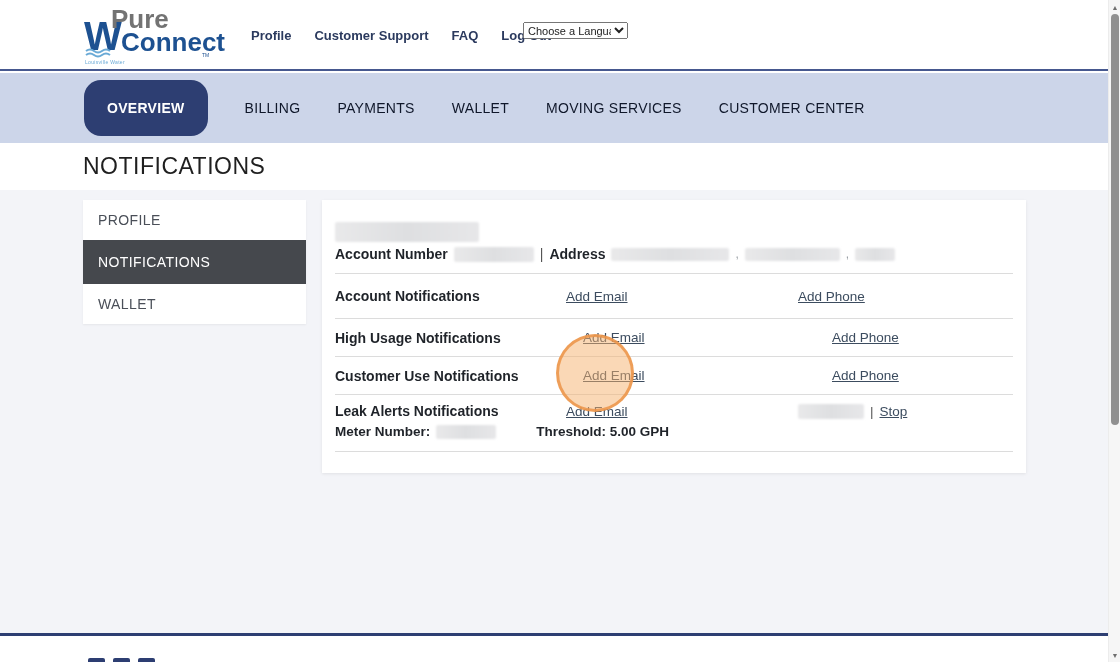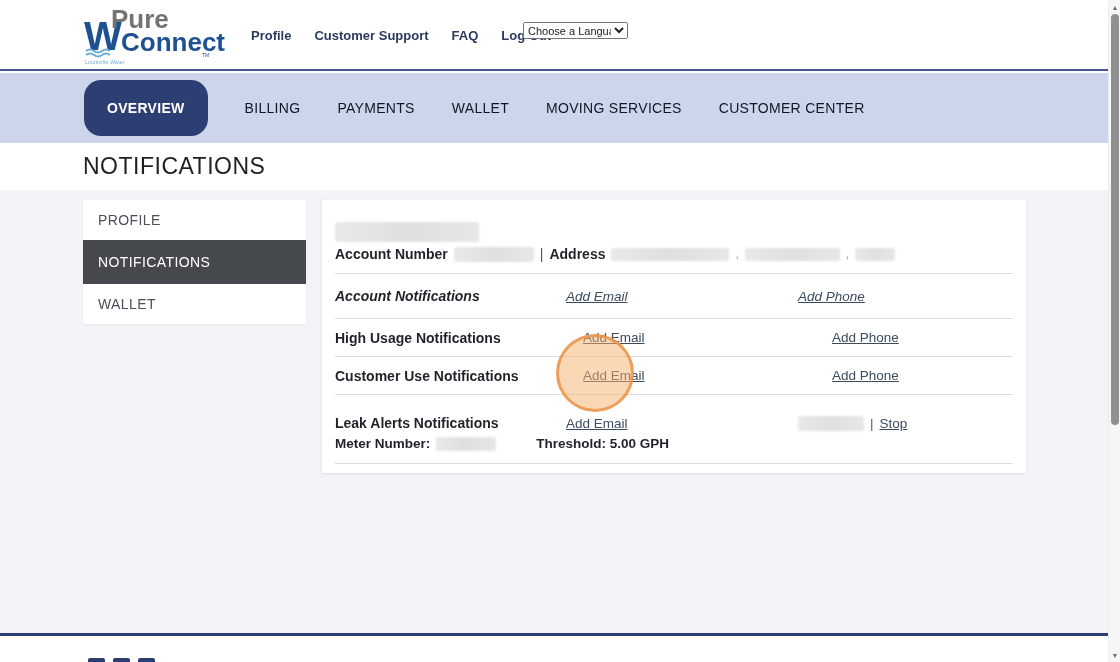--- a/index.html
+++ b/index.html
@@ -50,26 +50,26 @@
   .name-redact { position:absolute; left:13px; top:22px; width:144px; height:20px; }
   .acct-line { position:absolute; left:13px; top:46px; display:flex; align-items:center; gap:6px;
     font-size:14px; color:#1f2329; }
   .acct-line b { font-weight:700; }
   .sep { color:#555; font-weight:400; }
   .comma { color:#9aa0a6; font-size:12px; }
 
   .rows-wrap { position:absolute; left:13px; right:13px; top:73px; }
   .notif-row { display:grid; grid-template-columns:231px 232px 1fr; align-items:center;
     border-top:1px solid #dcdcdc; }
-  .notif-row.r1 { height:45px;font-style:italic; }
+  .notif-row.r1 { height:45px; }
   .notif-row.r2, .notif-row.r3 { height:38px;gap:17px; }
   .row-label { font-size:14px; font-weight:700; color:#1f2329; }
   a.link { font-size:13.5px; color:#3c4c5f; text-decoration:underline; cursor:pointer; }
   .leak-row { border-top:1px solid #dcdcdc; border-bottom:1px solid #dcdcdc; padding:8px 0 12px 0; }
-  .leak-top { display:grid; grid-template-columns:231px 232px 1fr; align-items:center;margin-top:12px; }
+  .leak-top { display:grid; grid-template-columns:231px 232px 1fr; align-items:center; }
   .leak-contact { display:flex; align-items:center; gap:6px; font-size:13.5px; color:#1f2329; }
   .meter-line { display:flex; align-items:center; margin-top:5px; font-size:13.5px; font-weight:700; color:#1f2329; }
   .meter-line .redact { margin-left:6px; }
   .threshold { margin-left:40px; }
 
   
   .highlight-circle { position:absolute; left:556px; top:334px; width:78px; height:78px;
     border-radius:50%; background:rgba(246,178,110,.50); border:3px solid rgba(236,148,72,.85);
     pointer-events:none; z-index:6; }
 

